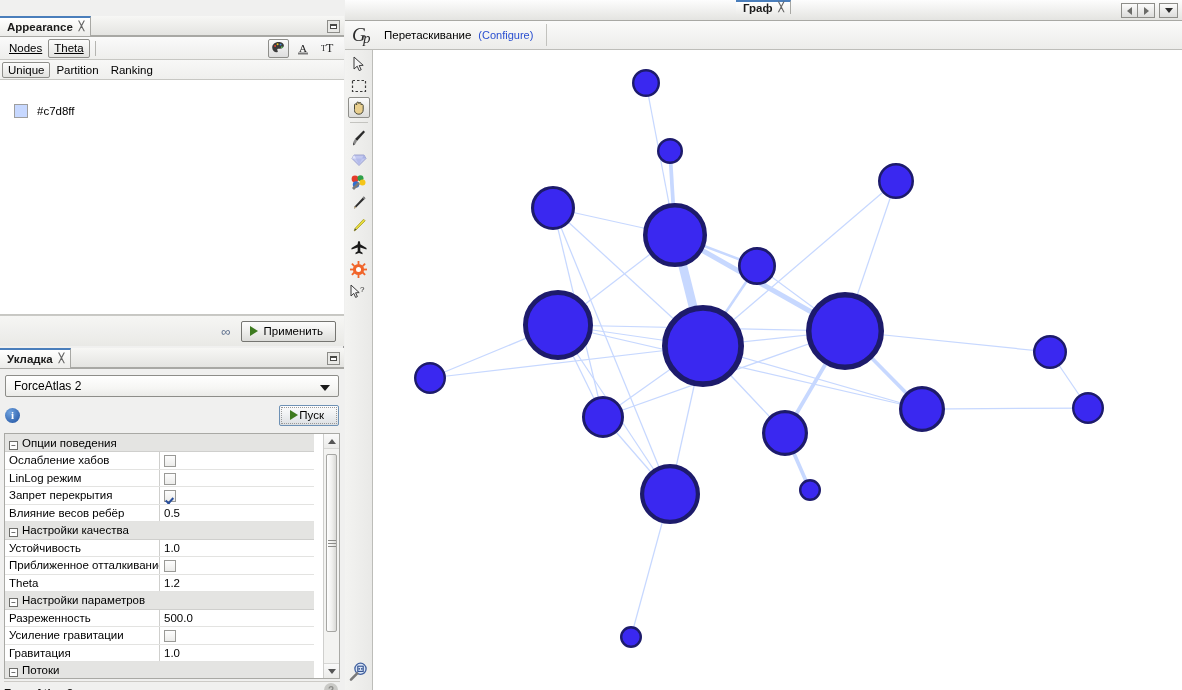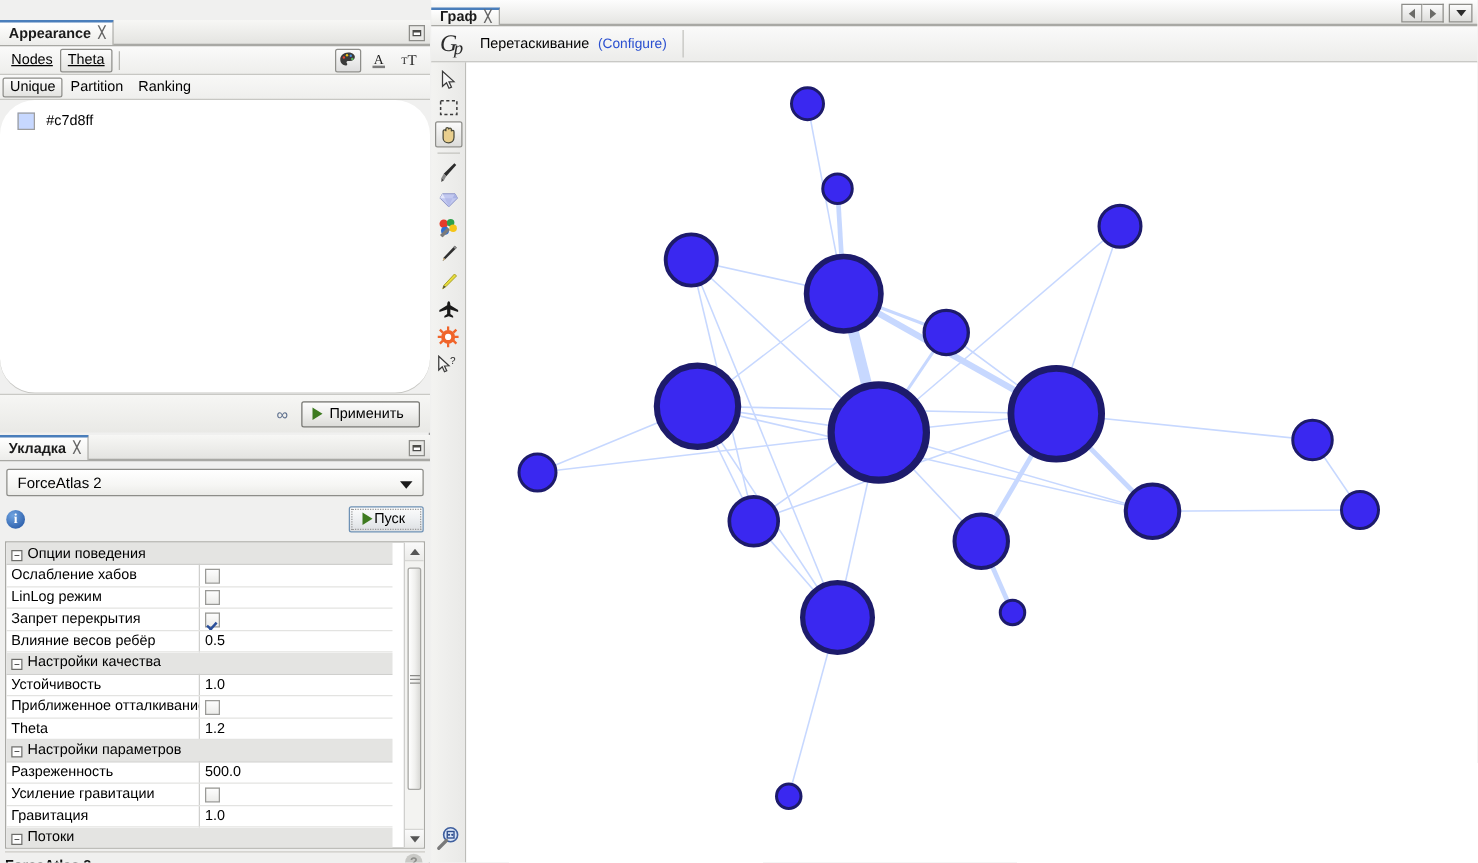--- a/index.html
+++ b/index.html
@@ -94,22 +94,21 @@
   }
   .mode-btn {
     padding: 1px 5px; font-size: 11.5px; border: 1px solid transparent; cursor: default;
   }
   .mode-btn.sel {
     border: 1px solid #8e8e8a; border-radius: 2px;
     background: linear-gradient(to bottom,#fcfcfc,#e3e3e0);
   }
   .appearance-body {
     flex: 1; background: #ffffff; border-bottom: 1px solid #c7c7c3;
-    padding: 10px 0 0 14px;
-    border-radius: 28px;
+    padding: 24px 0 0 14px;
   }
   .color-row { display: flex; align-items: center; gap: 9px; }
   .color-swatch {
     width: 14px; height: 14px; border: 1px solid #9e9e9e;
   }
   .color-label { font-size: 11.5px; }
   .appearance-footer {
     height: 31px; display: flex; align-items: center; justify-content: flex-end;
     gap: 10px; padding-right: 8px;
     background: linear-gradient(to bottom,#f6f6f4,#e9e9e6);
@@ -233,24 +232,25 @@
     font-size: 10px; font-weight: bold;
     display: flex; align-items: center; justify-content: center;
   }
 
   
   #graph-window {
     position: absolute; left: 345px; top: 0; width: 837px; height: 690px;
     background: #f0f0ef;
   }
   .graph-titlebar {
-    height: 21px; display: flex; align-items: flex-end;
+    height: 21px; display: flex; align-items: center;
     background: linear-gradient(to bottom,#fdfdfd,#e4e4e1);
     border-bottom: 1px solid #a8a8a4;
     position: relative;
+    flex-direction: column;
   }
   .tb-nav {
     position: absolute; right: 4px; top: 3px;
     display: flex; align-items: center; gap: 4px;
   }
   .nav-pair { display: flex; }
   .nav-btn {
     width: 17px; height: 15px;
     border: 1px solid #8d8d89;
     background: linear-gradient(to bottom,#fbfbfb,#dddddb);

